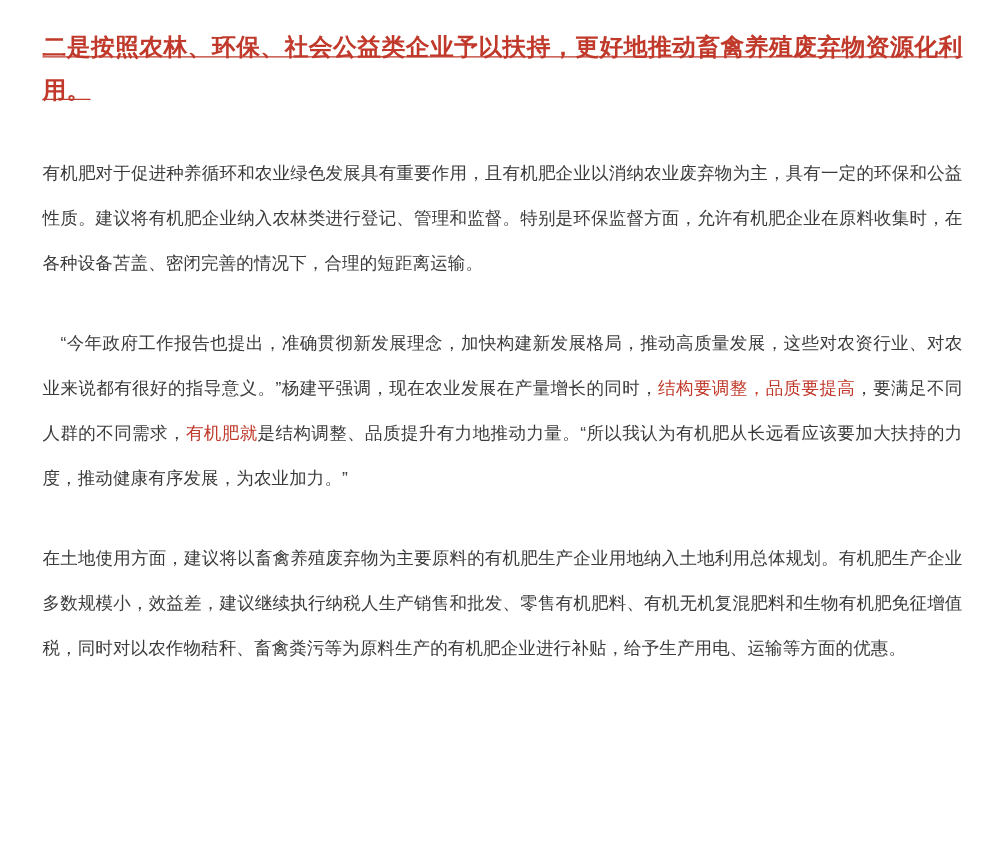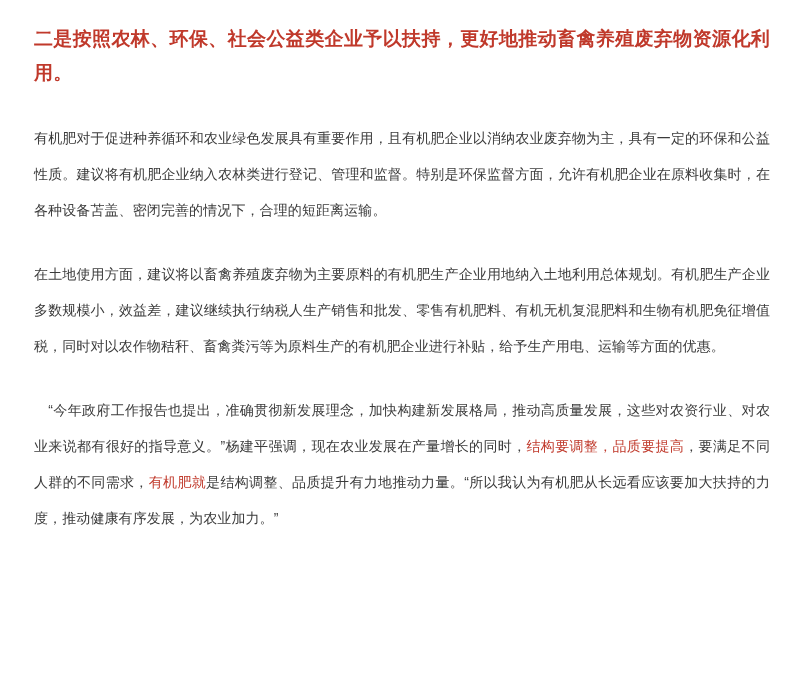--- a/index.html
+++ b/index.html
@@ -21,20 +21,21 @@
     background: #ffffff;
   }
   .heading {
     color: #c0392b;
     font-weight: bold;
     font-size: 19px;
     line-height: 34px;
     letter-spacing: 0.2px;
     margin: 0 0 30px 0;
     text-align: justify;
+    text-decoration: underline;
   }
   p.para {
     color: #3b3b3b;
     font-size: 14px;
     line-height: 36px;
     margin: 0 0 28px 0;
     text-align: justify;
     letter-spacing: 0.1px;
   }
   p.para:last-child {
@@ -49,19 +50,19 @@
 </style>
 </head>
 <body>
 
 <div class="article">
 
   <div class="heading">二是按照农林、环保、社会公益类企业予以扶持，更好地推动畜禽养殖废弃物资源化利用。</div>
 
   <p class="para">有机肥对于促进种养循环和农业绿色发展具有重要作用，且有机肥企业以消纳农业废弃物为主，具有一定的环保和公益性质。建议将有机肥企业纳入农林类进行登记、管理和监督。特别是环保监督方面，允许有机肥企业在原料收集时，在各种设备苫盖、密闭完善的情况下，合理的短距离运输。</p>
 
-  <p class="para">在土地使用方面，建议将以畜禽养殖废弃物为主要原料的有机肥生产企业用地纳入土地利用总体规划。有机肥生产企业多数规模小，效益差，建议继续执行纳税人生产销售和批发、零售有机肥料、有机无机复混肥料和生物有机肥免征增值税，同时对以农作物秸秆、畜禽粪污等为原料生产的有机肥企业进行补贴，给予生产用电、运输等方面的优惠。</p>
-
   <p class="para indent">
     <span>　“今年政府工作报告也提出，准确贯彻新发展理念，加快构建新发展格局，推动高质量发展，这些对农资行业、对农业来说都有很好的指导意义。”杨建平强调，现在农业发展在产量增长的同时，</span><span class="hl">结构要调整，品质要提高</span><span>，要满足不同人群的不同需求，</span><span class="hl">有机肥就</span><span>是结构调整、品质提升有力地推动力量。“所以我认为有机肥从长远看应该要加大扶持的力度，推动健康有序发展，为农业加力。”</span>
   </p>
 
+  <p class="para">在土地使用方面，建议将以畜禽养殖废弃物为主要原料的有机肥生产企业用地纳入土地利用总体规划。有机肥生产企业多数规模小，效益差，建议继续执行纳税人生产销售和批发、零售有机肥料、有机无机复混肥料和生物有机肥免征增值税，同时对以农作物秸秆、畜禽粪污等为原料生产的有机肥企业进行补贴，给予生产用电、运输等方面的优惠。</p>
+
 </div>
 
 </body></html>

